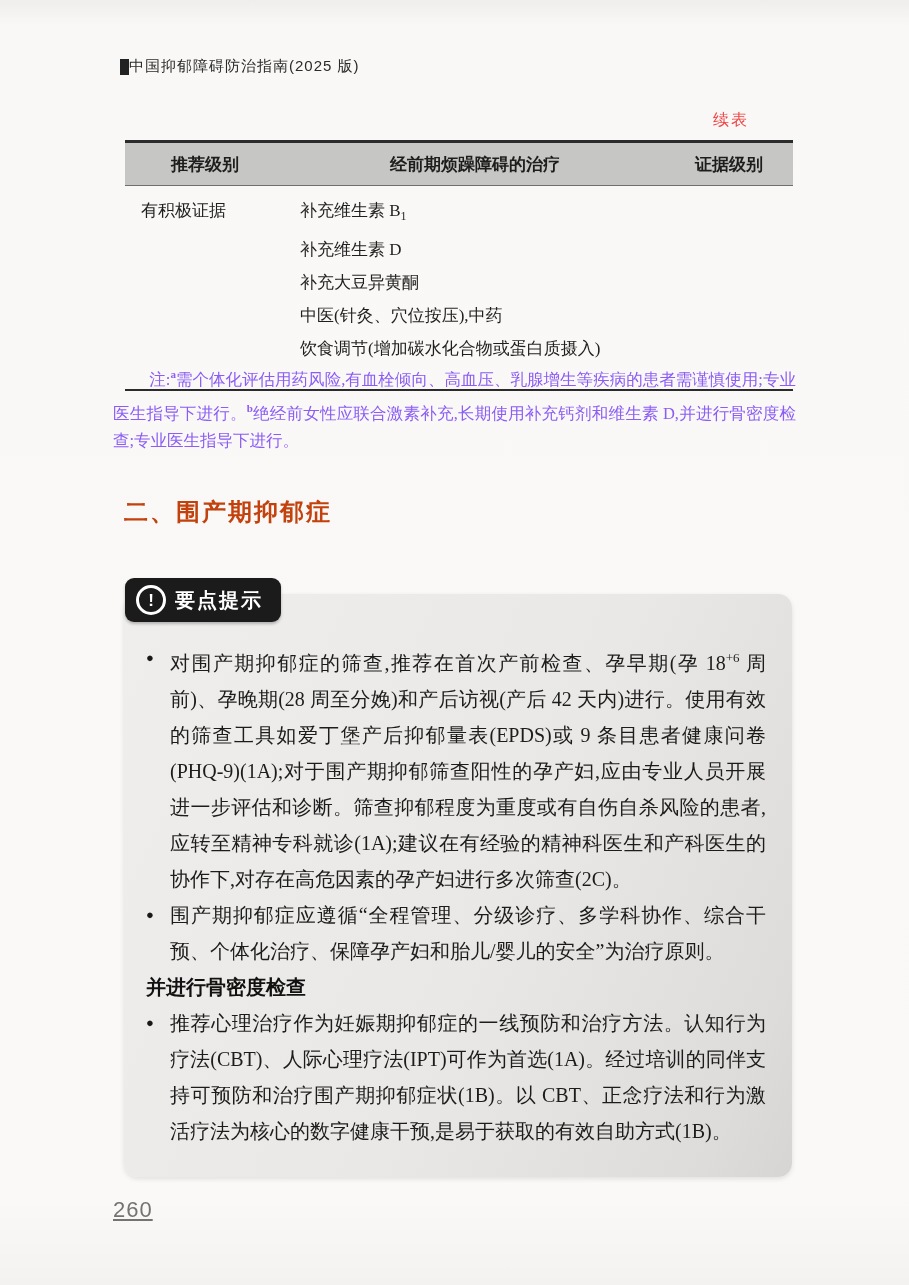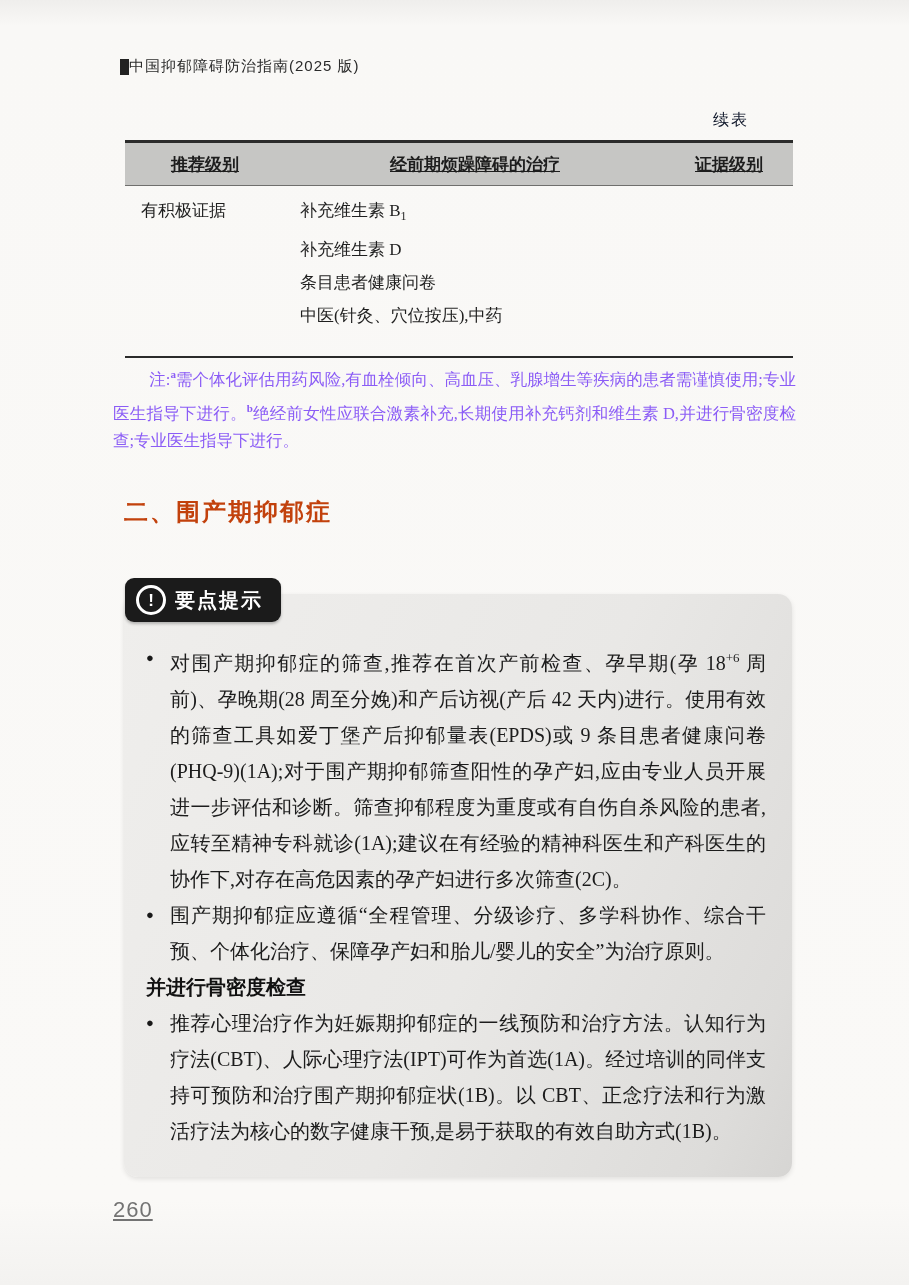--- a/index.html
+++ b/index.html
@@ -7,25 +7,25 @@
     width:909px;height:1285px;position:relative;overflow:hidden;
     background:linear-gradient(180deg,#efeeec 0px,#f9f8f6 26px,#faf9f7 1200px,#f3f2f0 1285px);
     font-family:"Liberation Serif",serif;color:#1f1f1f;
     -webkit-font-smoothing:antialiased;
   }
   
   .page-header{position:absolute;top:57px;left:120px;display:flex;align-items:center;
     font-family:"Liberation Sans",sans-serif;font-size:15px;color:#2a2a2a;letter-spacing:1px;}
   .header-bar{width:9px;height:16px;background:#222;}
   
-  .continued{position:absolute;top:110px;left:713px;font-size:16px;color:#0f172a;letter-spacing:2px;}
+  .continued{position:absolute;top:110px;left:713px;font-size:16px;color:#ef4444;letter-spacing:2px;}
   
   .guide-table{position:absolute;top:140px;left:125px;width:668px;border-top:3px solid #2b2b2b;border-bottom:2px solid #2b2b2b;}
   .thead{display:flex;background:#c6c6c4;border-bottom:1px solid #6f6f6d;height:42px;align-items:center;
-    font-family:"Liberation Sans",sans-serif;font-weight:bold;font-size:17px;color:#1d1d1d;text-decoration:underline;}
+    font-family:"Liberation Sans",sans-serif;font-weight:bold;font-size:17px;color:#1d1d1d;}
   .th1{width:160px;text-align:center;}
   .th2{flex:1;text-align:center;}
   .th3{width:128px;text-align:center;}
   .tbody{display:flex;padding:8px 0 24px 0;}
   .td1{width:160px;padding-left:16px;box-sizing:border-box;font-size:17px;line-height:33px;}
   .td2{flex:1;padding-left:15px;font-size:17px;line-height:33px;}
   .td3{width:128px;}
   .sub{font-size:12px;vertical-align:sub;}
   .sup{font-size:12px;vertical-align:super;}
   
@@ -70,22 +70,23 @@
   <div class="thead">
     <div class="th1">推荐级别</div>
     <div class="th2">经前期烦躁障碍的治疗</div>
     <div class="th3">证据级别</div>
   </div>
   <div class="tbody">
     <div class="td1">有积极证据</div>
     <div class="td2">
       <div><span>补充维生素 B</span><span class="sub">1</span></div>
       <div>补充维生素 D</div>
-      <div>条目患者健康问卷</div>
+      <div>补充大豆异黄酮</div>
       <div>中医(针灸、穴位按压),中药</div>
+      <div>饮食调节(增加碳水化合物或蛋白质摄入)</div>
     </div>
     <div class="td3"></div>
   </div>
 </div>
 
 <div class="note">
   <span>注:</span><span class="fnsup">a</span><span>需个体化评估用药风险,有血栓倾向、高血压、乳腺增生等疾病的患者需谨慎使用;专业医生指导下进行。</span><span class="fnsup">b</span><span>绝经前女性应联合激素补充,长期使用补充钙剂和维生素 D,并进行骨密度检查;专业医生指导下进行。</span>
 </div>
 
 <div class="section-heading">二、围产期抑郁症</div>

